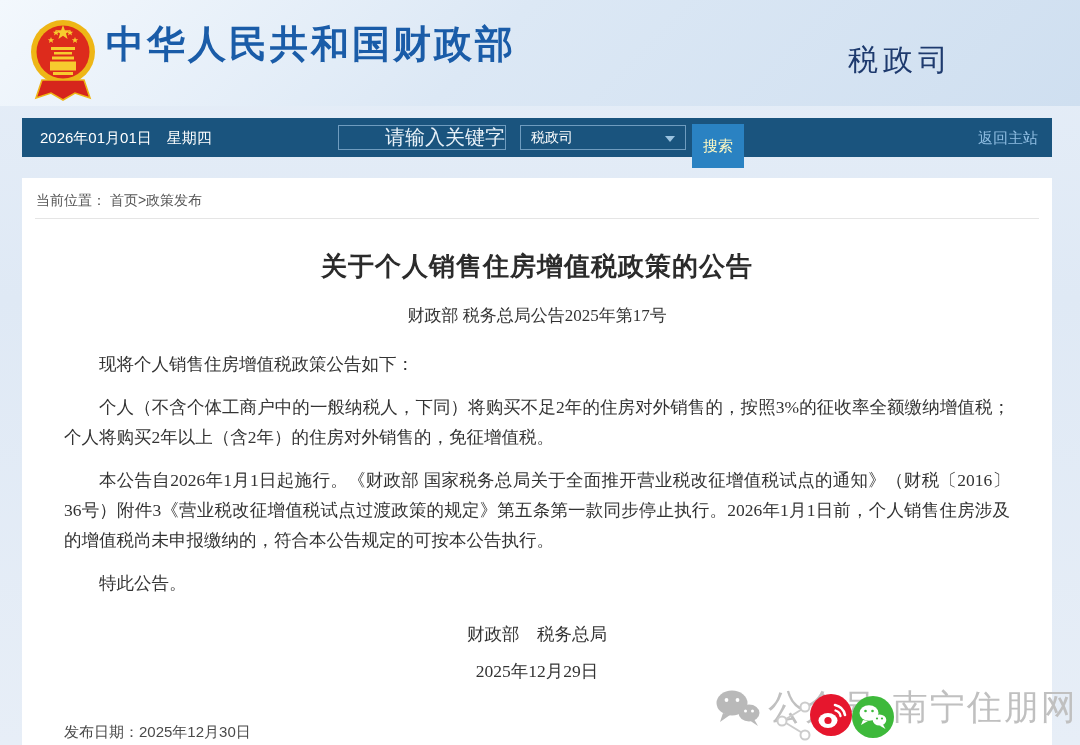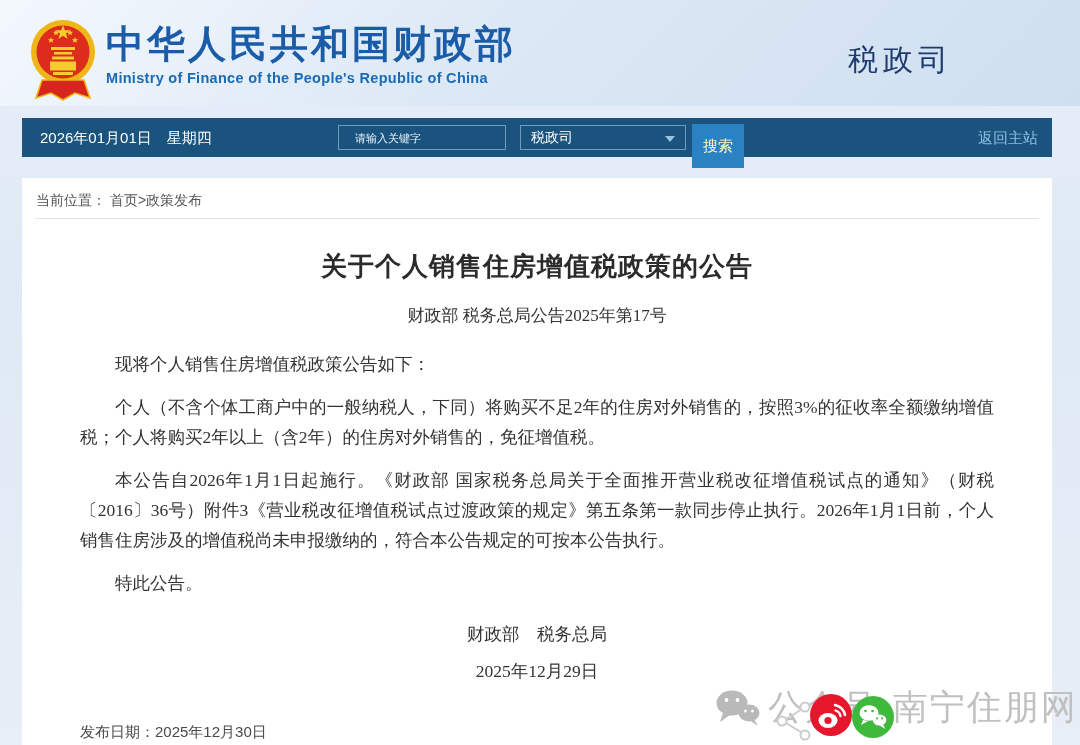--- a/index.html
+++ b/index.html
@@ -20,42 +20,42 @@
   .dept { position:absolute; left:848px; top:40px; font-size:30px;
     color:#1e3a6e; letter-spacing:5px; font-weight:500; }
 
   
   .navbar { position:absolute; left:22px; top:118px; width:1030px; height:39px;
     background:#1a547e; }
   .nav-date { position:absolute; left:18px; top:0; height:53px; line-height:39px;
     color:#ffffff; font-size:15px; }
   .nav-input { position:absolute; left:316px; top:7px; width:168px; height:25px;
     background:transparent; border:1px solid #6f9cbf; color:#e8f1f8;
-    font-size:11px; padding:0 16px; outline:none;
-    font-family:"Liberation Sans", sans-serif; }
+    font-size:20px; padding:0 0; outline:none;
+    font-family:"Liberation Sans", sans-serif;text-align:right; }
   .nav-input::placeholder { color:#e8f1f8; opacity:1; }
   .nav-select { position:absolute; left:498px; top:7px; width:166px; height:25px;
     border:1px solid #6f9cbf; color:#ffffff; font-size:14px; line-height:23px;
     padding:0 10px; cursor:pointer; }
   .nav-select .caret { position:absolute; right:10px; top:10px; width:0; height:0;
     border-left:5px solid transparent; border-right:5px solid transparent;
     border-top:6px solid #9cc3e0; }
   .nav-search-btn { position:absolute; left:670px; top:6px; width:52px; height:44px;
     background:#2a82c2; color:#fef9c3; font-size:15px; border:none;
     cursor:pointer; font-family:"Liberation Sans", sans-serif; }
   .nav-home { position:absolute; right:14px; top:0; height:39px; line-height:39px;
     color:#8fbde2; font-size:15px; text-decoration:none; cursor:pointer; }
 
   
   .panel { position:absolute; left:22px; top:178px; width:1030px; height:567px;
     background:#ffffff; }
   .breadcrumb { margin:0 13px; padding:14px 1px 8px 1px;
     border-bottom:1px solid #e5e5e5; font-size:14px; color:#555555; }
   .breadcrumb .crumb-path { color:#555555; cursor:pointer; }
-  .article { padding:0 58px; }
+  .article { padding:0 42px; }
   .art-title { margin-top:30px; text-align:center; font-size:26px;
     font-weight:bold; color:#2b2b2b; letter-spacing:1px; }
   .art-docnum { margin-top:20px; text-align:center; font-size:17px;
     font-weight:normal; color:#333333;
     font-family:"Liberation Serif", serif; }
   .art-body { margin-top:22px; font-family:"Liberation Serif", serif;
     font-size:17.5px; color:#333333; }
   .art-body p { line-height:30px; margin-bottom:13px; text-indent:2em;
     text-align:justify; }
   .signature { text-align:center; font-family:"Liberation Serif", serif;
@@ -92,21 +92,20 @@
     <polygon fill="#f7cc2e" points="45,21 45.9,23.2 48.2,23.3 46.4,24.7 47,27 45,25.6 43,27 43.6,24.7 41.8,23.3 44.1,23.2"></polygon>
     <rect x="21" y="31" width="24" height="3" fill="#f7cc2e"></rect>
     <rect x="24" y="36" width="18" height="2.5" fill="#f7cc2e"></rect>
     <rect x="22" y="40.5" width="22" height="3" fill="#f7cc2e"></rect>
     <rect x="20" y="45.5" width="26" height="9" fill="#f7cc2e"></rect>
     <rect x="23" y="56" width="20" height="3" fill="#f7cc2e"></rect>
     <polygon points="12,64 54,64 60,82 45,77 33,84 21,77 6,82" fill="#d6251c" stroke="#eeb616" stroke-width="1.6"></polygon>
   </svg>
   <div class="brand">
     <div class="brand-cn">中华人民共和国财政部</div>
-    <div class="brand-en">Ministry of Finance of the People's Republic of China</div>
   </div>
   <div class="dept">税政司</div>
 </div>
 
 <div class="navbar">
   <div class="nav-date">2026年01月01日　星期四</div>
   <input class="nav-input" type="text" placeholder="请输入关键字" style="">
   <div class="nav-select">
     <span>税政司</span>
     <span class="caret"></span>

